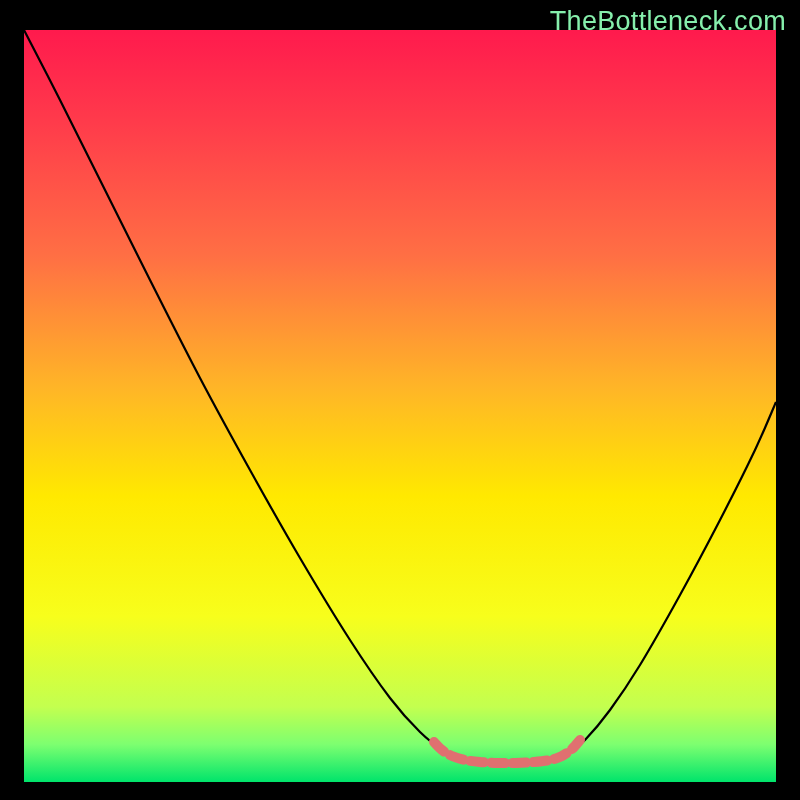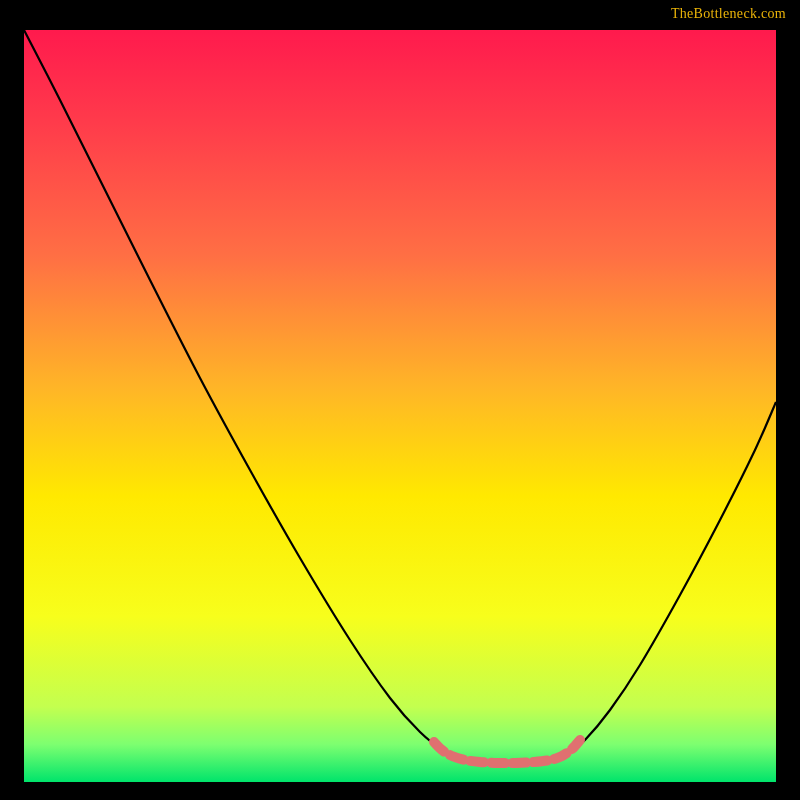--- a/index.html
+++ b/index.html
@@ -13,23 +13,23 @@
   .container {
     position: relative;
     width: 800px;
     height: 800px;
     background: #000000;
   }
   .watermark {
     position: absolute;
     top: 6px;
     right: 14px;
-    color: #eab308;
-    font-family: Liberation Serif, serif;
-    font-size: 14px;
+    color: #86efac;
+    font-family: Liberation Sans, sans-serif;
+    font-size: 27px;
     font-weight: 400;
     letter-spacing: 0.3px;
     user-select: none;
   }
   svg {
     display: block;
   }
 </style>
 </head>
 <body>

